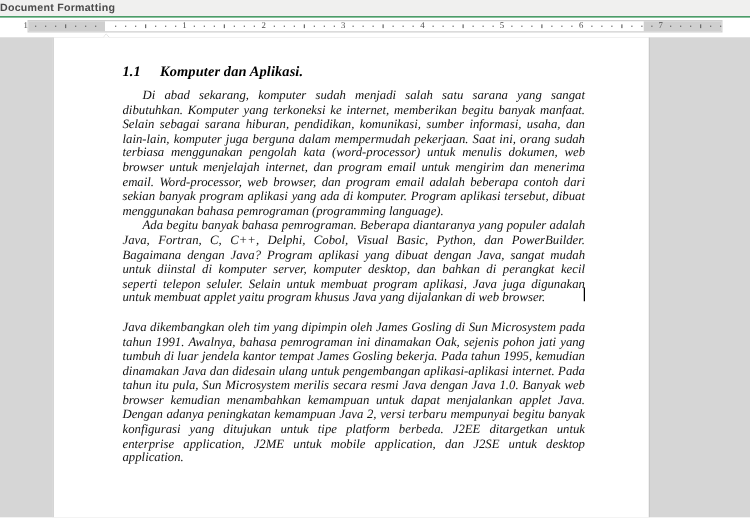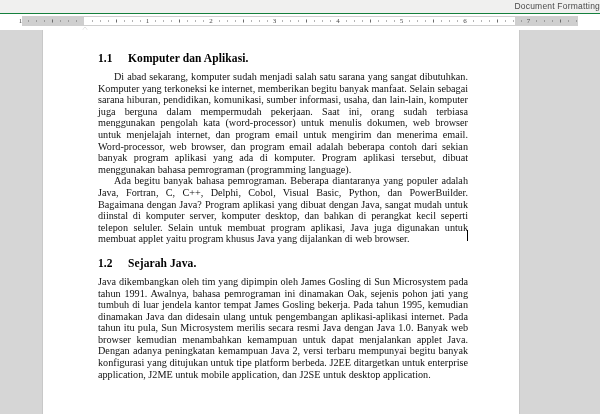--- a/index.html
+++ b/index.html
@@ -25,21 +25,22 @@
   
   .title-bar {
     position: absolute;
     top: 0; left: 0;
     width: 600px;
     height: 13px;
     background: #f0f0ef;
     border-bottom: 5px solid #15803d;
     display: flex;
     align-items: center;
-    justify-content: flex-end;
+    justify-content: flex-start;
+    font-weight: bold;
   }
   .title-bar-text {
     font-family: "Liberation Sans", sans-serif;
     font-size: 8.5px;
     color: #4a4a4a;
     letter-spacing: 0.2px;
     line-height: 1;
   }
 
   
@@ -135,20 +136,21 @@
   .indent-marker.right-indent .tri-down { top: 0; }
   .indent-marker.right-indent .box { top: 5px; }
 
   
   .canvas {
     position: absolute;
     top: 30px; left: 0;
     width: 600px;
     height: 384px;
     background: #d6d6d6;
+    font-style: italic;
   }
   .page {
     position: absolute;
     top: 0;
     left: 42px;
     width: 478px;
     height: 384px;
     background: #ffffff;
     border-left: 1px solid #c8c8c8;
     border-right: 1px solid #c8c8c8;
@@ -306,24 +308,20 @@
         <div class="doc-heading">
           <span class="num">1.1</span>
           <span class="txt">Komputer dan Aplikasi.</span>
         </div>
 
         <p class="doc-para indented">Di abad sekarang, komputer sudah menjadi salah satu sarana yang sangat dibutuhkan. Komputer yang terkoneksi ke internet, memberikan begitu banyak manfaat. Selain sebagai sarana hiburan, pendidikan, komunikasi, sumber informasi, usaha, dan lain-lain, komputer juga berguna dalam mempermudah pekerjaan. Saat ini, orang sudah terbiasa menggunakan pengolah kata (word-processor) untuk menulis dokumen, web browser untuk menjelajah internet, dan program email untuk mengirim dan menerima email. Word-processor, web browser, dan program email adalah beberapa contoh dari sekian banyak program aplikasi yang ada di komputer. Program aplikasi tersebut, dibuat menggunakan bahasa pemrograman (programming language).</p>
         <p class="doc-para indented">Ada begitu banyak bahasa pemrograman. Beberapa diantaranya yang populer adalah Java, Fortran, C, C++, Delphi, Cobol, Visual Basic, Python, dan PowerBuilder. Bagaimana dengan Java? Program aplikasi yang dibuat dengan Java, sangat mudah untuk diinstal di komputer server, komputer desktop, dan bahkan di perangkat kecil seperti telepon seluler. Selain untuk membuat program aplikasi, Java juga digunakan untuk membuat applet yaitu program khusus Java yang dijalankan di web browser.</p>
 
         <div class="gap-before-heading"></div>
 
-        <div class="doc-heading">
-          <span class="num">1.2</span>
-          <span class="txt">Sejarah Java.</span>
-        </div>
 
         <p class="doc-para">Java dikembangkan oleh tim yang dipimpin oleh James Gosling di Sun Microsystem pada tahun 1991. Awalnya, bahasa pemrograman ini dinamakan Oak, sejenis pohon jati yang tumbuh di luar jendela kantor tempat James Gosling bekerja. Pada tahun 1995, kemudian dinamakan Java dan didesain ulang untuk pengembangan aplikasi-aplikasi internet. Pada tahun itu pula, Sun Microsystem merilis secara resmi Java dengan Java 1.0. Banyak web browser kemudian menambahkan kemampuan untuk dapat menjalankan applet Java. Dengan adanya peningkatan kemampuan Java 2, versi terbaru mempunyai begitu banyak konfigurasi yang ditujukan untuk tipe platform berbeda. J2EE ditargetkan untuk enterprise application, J2ME untuk mobile application, dan J2SE untuk desktop application.</p>
 
       </div>
       <div class="caret"></div>
     </div>
   </div>
 
 </div>
 

